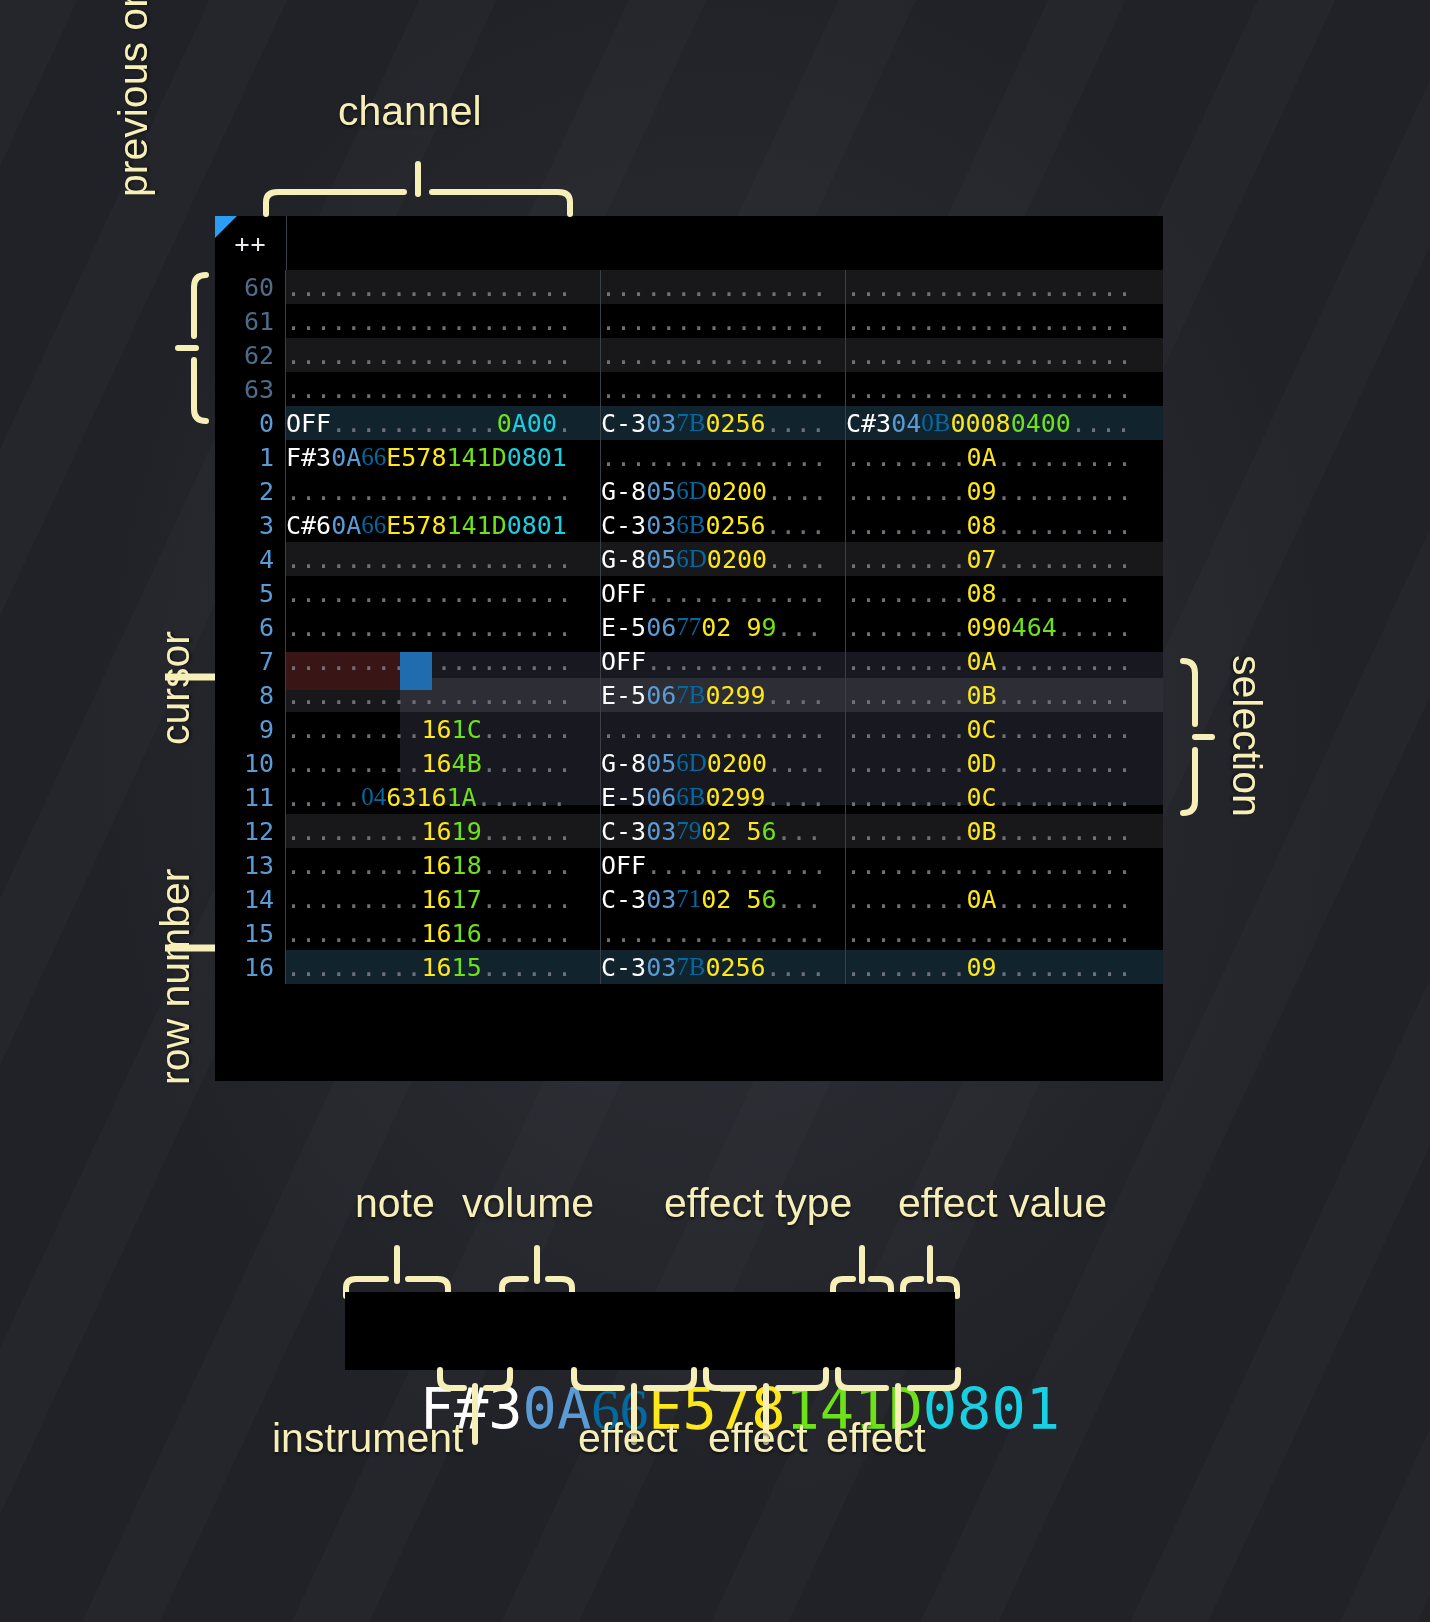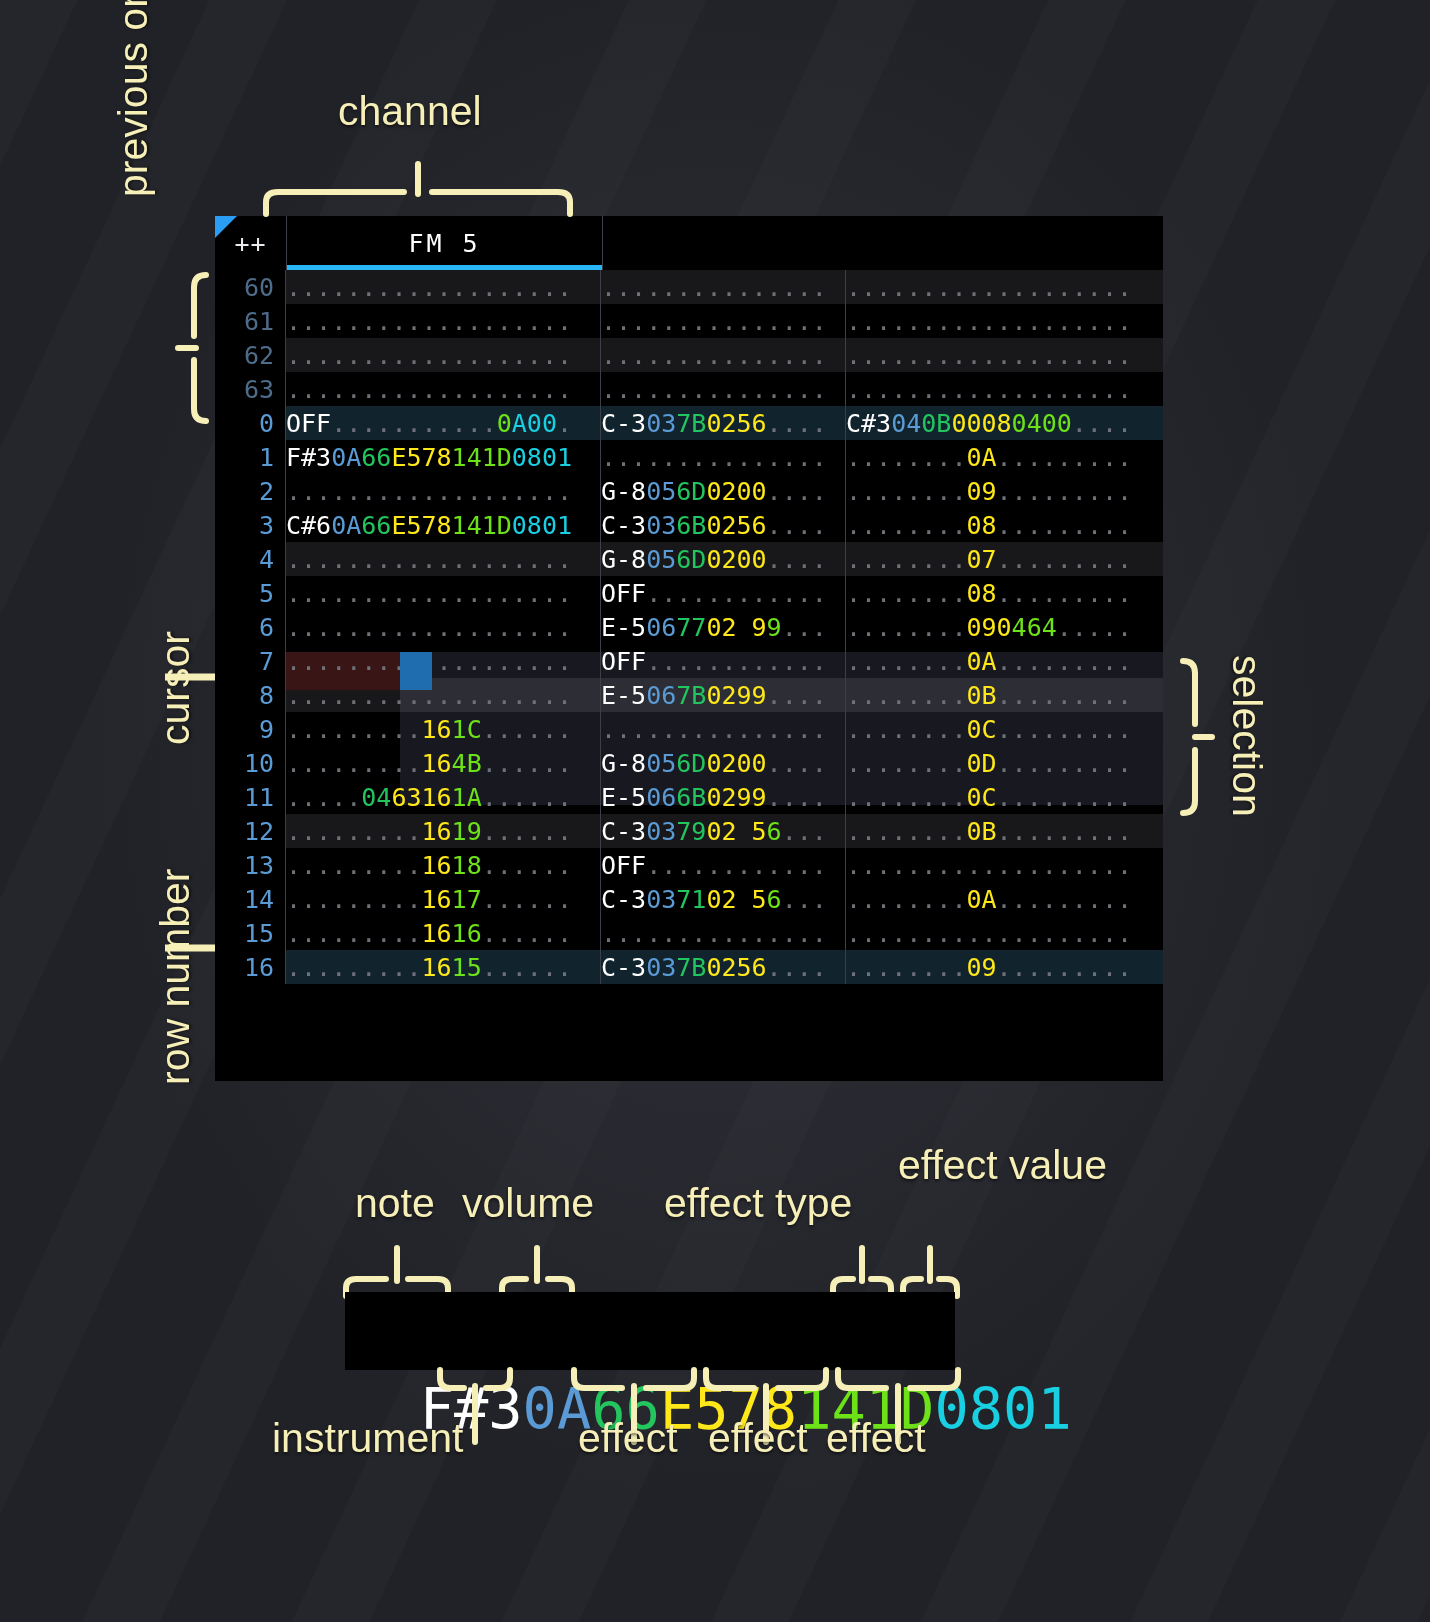--- a/index.html
+++ b/index.html
@@ -69,21 +69,21 @@
     border-right:1px solid #3b3f47;box-sizing:border-box;
     position:relative;
   }
   .rowbg{position:absolute;left:71px;right:0;top:0;bottom:0;z-index:0;}
   .row > .rownum, .row > .cells{position:relative;z-index:2;}
 
   
   .g-dot{color:#6e7178;}
   .g-note{color:#ffffff;}
   .g-ins{color:#5b9bd5;}
-  .g-vol{color:#22c55e;}
+  .g-vol{color:#0369a1;font-family:Liberation Serif, serif;}
   .g-e1{color:#ffe819;}
   .g-efx-g{color:#6ee219;}
   .g-efx-c{color:#19cfe2;}
 
   
   .band-hl{background:#11242e;}
   .band-soft{background:#18181a;}
   .sel{position:absolute;background:rgba(150,155,200,0.16);z-index:1;pointer-events:none;}
   .cursor-row-hl{position:absolute;background:#3a1515;z-index:1;pointer-events:none;}
   .cursor-box{position:absolute;background:#1f6caf;z-index:4;pointer-events:none;}
@@ -112,24 +112,20 @@
 
 <div class="bg-stripes"></div>
 <div class="bg-vignette"></div>
 
 <div id="tracker">
 
   <div class="hdr">
     <div class="hdr-corner">
       <span class="tri"></span>
       <span>++</span>
-    </div>
-    <div class="hdr-ch" style="width:315px">
-      <span>FM 5</span>
-      <span class="ul" style="background:#29b6f6"></span>
     </div>
   </div>
 
   <div class="rows" id="rowsHost">
       <div class="row">
         <div class="rowbg band-soft"></div>
         <div class="rownum prev">60</div>
         <div class="cells">
           <div class="cell" style="width: 315px;"><span class="g-dot">...</span><span class="g-dot">..</span><span class="g-dot">..</span><span class="g-dot">....</span><span class="g-dot">....</span><span class="g-dot">....</span></div>
           <div class="cell" style="width: 245px;"><span class="g-dot">...</span><span class="g-dot">..</span><span class="g-dot">..</span><span class="g-dot">....</span><span class="g-dot">....</span></div>
@@ -346,21 +342,21 @@
   <svg width="36" height="158" viewBox="0 0 36 158" fill="none" stroke="#f7efb8" stroke-width="6" stroke-linecap="round">
     <path d="M5 3 Q17 3 17 15 L17 66"></path>
     <path d="M5 155 Q17 155 17 143 L17 92"></path>
     <path d="M17 79 L34 79"></path>
   </svg>
 </div>
 
 <div class="anno big" style="left:355px;top:1180px;">note</div>
 <div class="anno big" style="left:462px;top:1180px;">volume</div>
 <div class="anno big" style="left:664px;top:1180px;">effect type</div>
-<div class="anno big" style="left:898px;top:1142px;">effect value</div>
+<div class="anno big" style="left:898px;top:1180px;">effect value</div>
 
 <div class="brkt" style="left:342px;top:1246px;">
   <svg width="110" height="52" viewBox="0 0 110 52" fill="none" stroke="#f7efb8" stroke-width="6" stroke-linecap="round">
     <path d="M4 50 L4 42 Q4 33 14 33 L44 33"></path>
     <path d="M106 50 L106 42 Q106 33 96 33 L66 33"></path>
     <path d="M55 2 L55 35"></path>
   </svg>
 </div>
 <div class="brkt" style="left:498px;top:1246px;">
   <svg width="78" height="52" viewBox="0 0 78 52" fill="none" stroke="#f7efb8" stroke-width="6" stroke-linecap="round">

